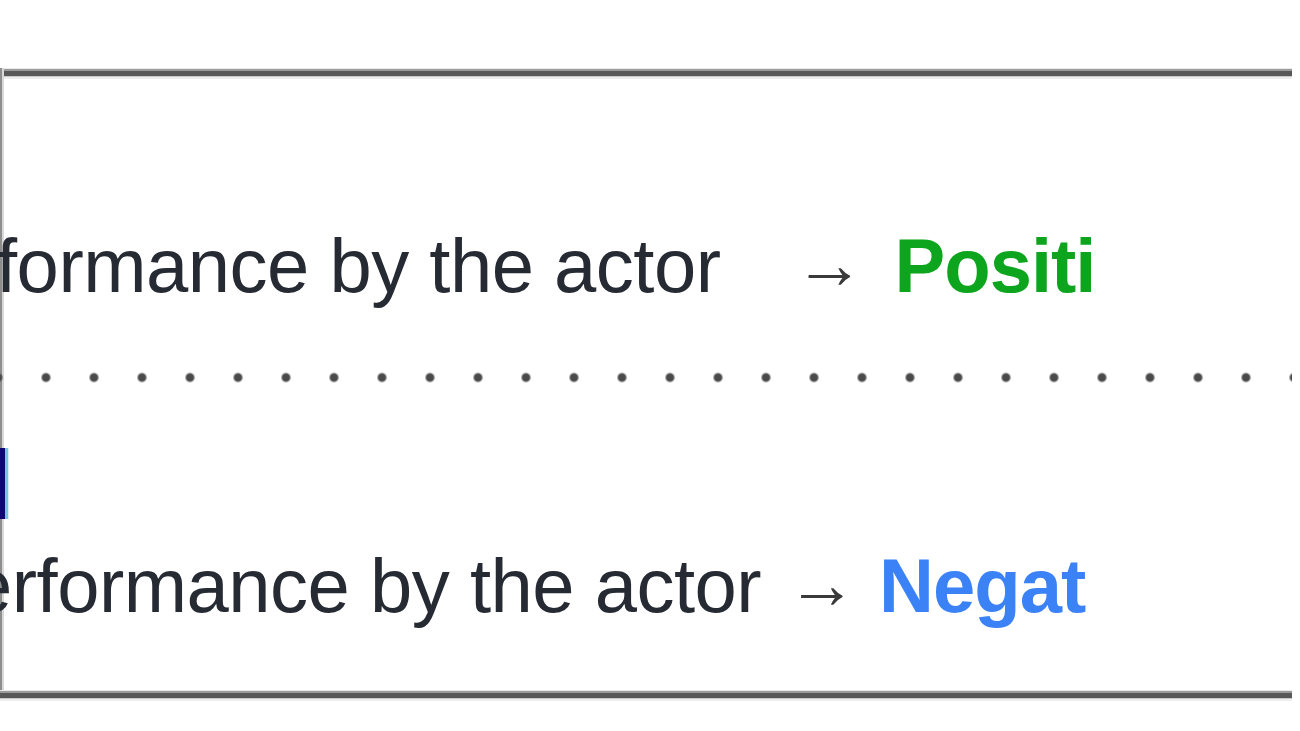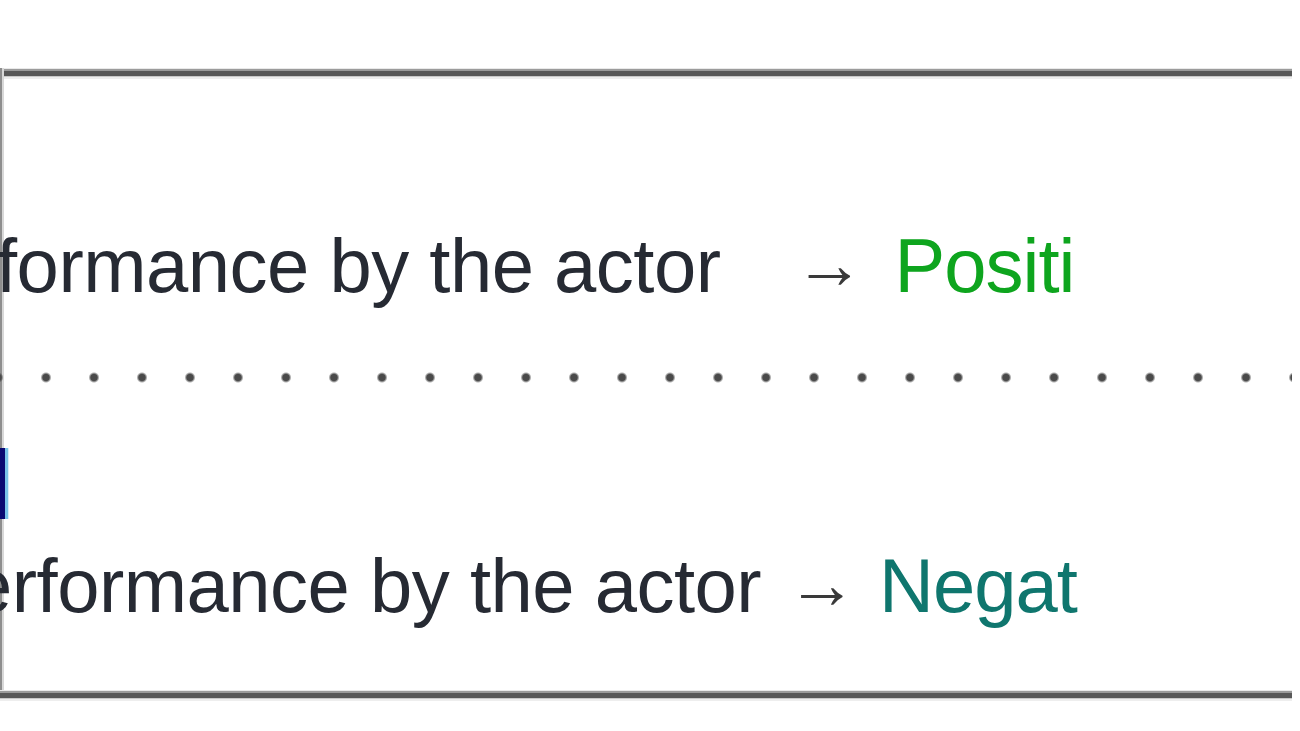--- a/index.html
+++ b/index.html
@@ -118,26 +118,26 @@
     top: -4px;
   }
 
   #row-negative .arrow-glyph {
     margin-left: 26px;
     margin-right: 22px;
     top: -4px;
   }
 
   .label {
-    font-weight: 400;
+    font-weight: 700;
     letter-spacing: -1px;
   }
 
   .label-positive { color: #0ea51e; }
-  .label-negative { color: #0f766e; }
+  .label-negative { color: #3b82f6; }
 
   
   #blue-fragment {
     position: absolute;
     left: 0px;
     top: 448px;
     width: 9px;
     height: 71px;
     background: linear-gradient(
         to right,

